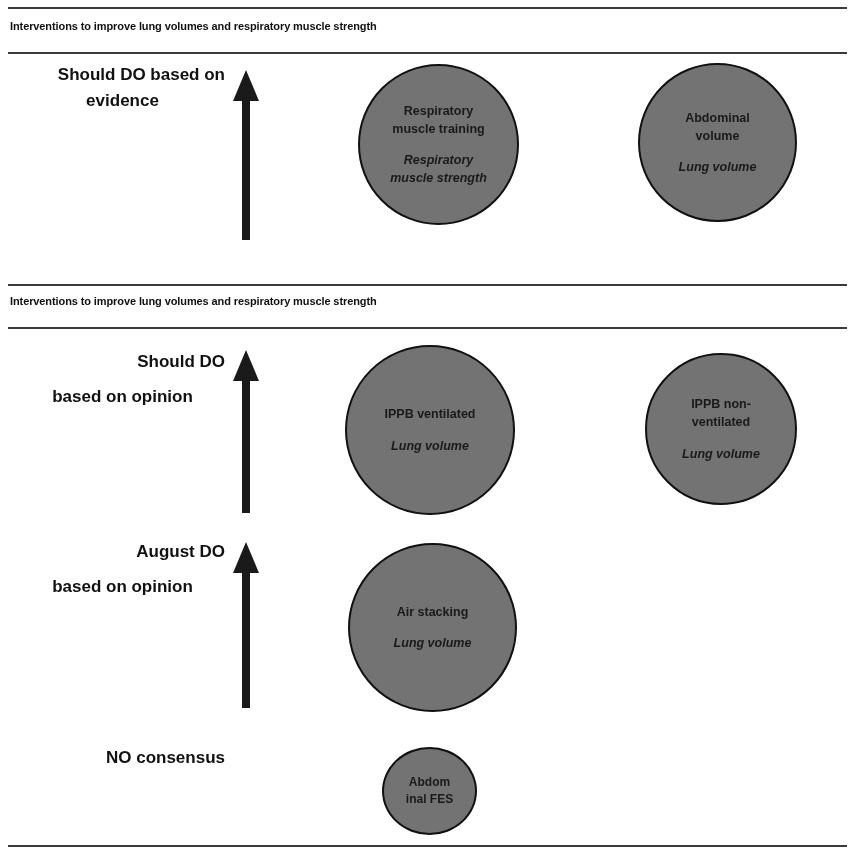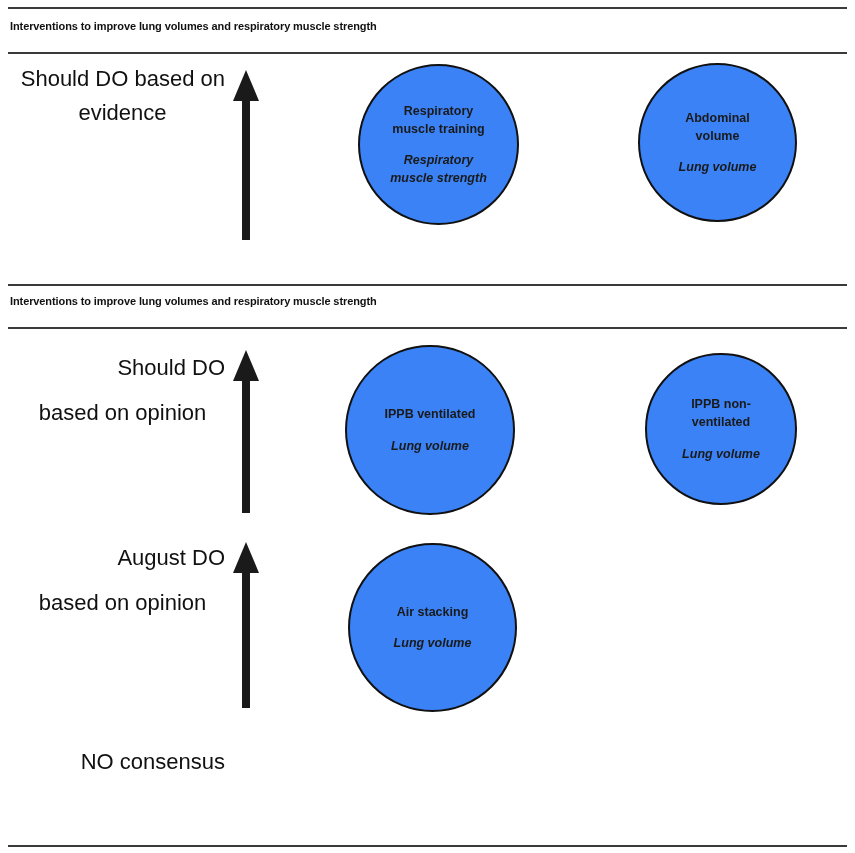--- a/index.html
+++ b/index.html
@@ -40,22 +40,22 @@
     font-weight: bold;
     letter-spacing: -0.1px;
     color: #111111;
     white-space: nowrap;
   }
 
   
   .row-label {
     position: absolute;
     text-align: right;
-    font-size: 22px;
-    font-weight: normal;
+    font-size: 17px;
+    font-weight: bold;
     color: #111111;
     line-height: 1.55;
   }
   .row-label .l2 { display: block; text-align: center; }
 
   
   .arrow {
     position: absolute;
   }
 
@@ -63,21 +63,21 @@
   .bubble {
     position: absolute;
     border: 2px solid #111111;
     border-radius: 50%;
     box-sizing: border-box;
     display: flex;
     flex-direction: column;
     align-items: center;
     justify-content: center;
     text-align: center;
-    background: #3b82f6;
+    background: #737373;
   }
   .bubble .title {
     font-size: 12.5px;
     font-weight: bold;
     line-height: 1.45;
     color: #1a1a1a;
     white-space: pre-line;
   }
   .bubble .outcome {
     font-size: 12.5px;
@@ -173,16 +173,21 @@
   <div class="bubble" style="left:348px; top:543px; width:169px; height:169px;">
     <span class="title">Air stacking</span>
     <span class="outcome">Lung volume</span>
   </div>
 
   <div class="row-label" style="top:745px; left:20px; width:205px;">
     <span>NO consensus</span>
     
   </div>
 
+  <div class="bubble small" style="left:382px; top:747px; width:95px; height:88px;">
+    <span class="title">Abdom
+inal FES</span>
+
+  </div>
 
   <div class="rule" style="top:845px;"></div>
 
 </div>
 
 </body></html>

